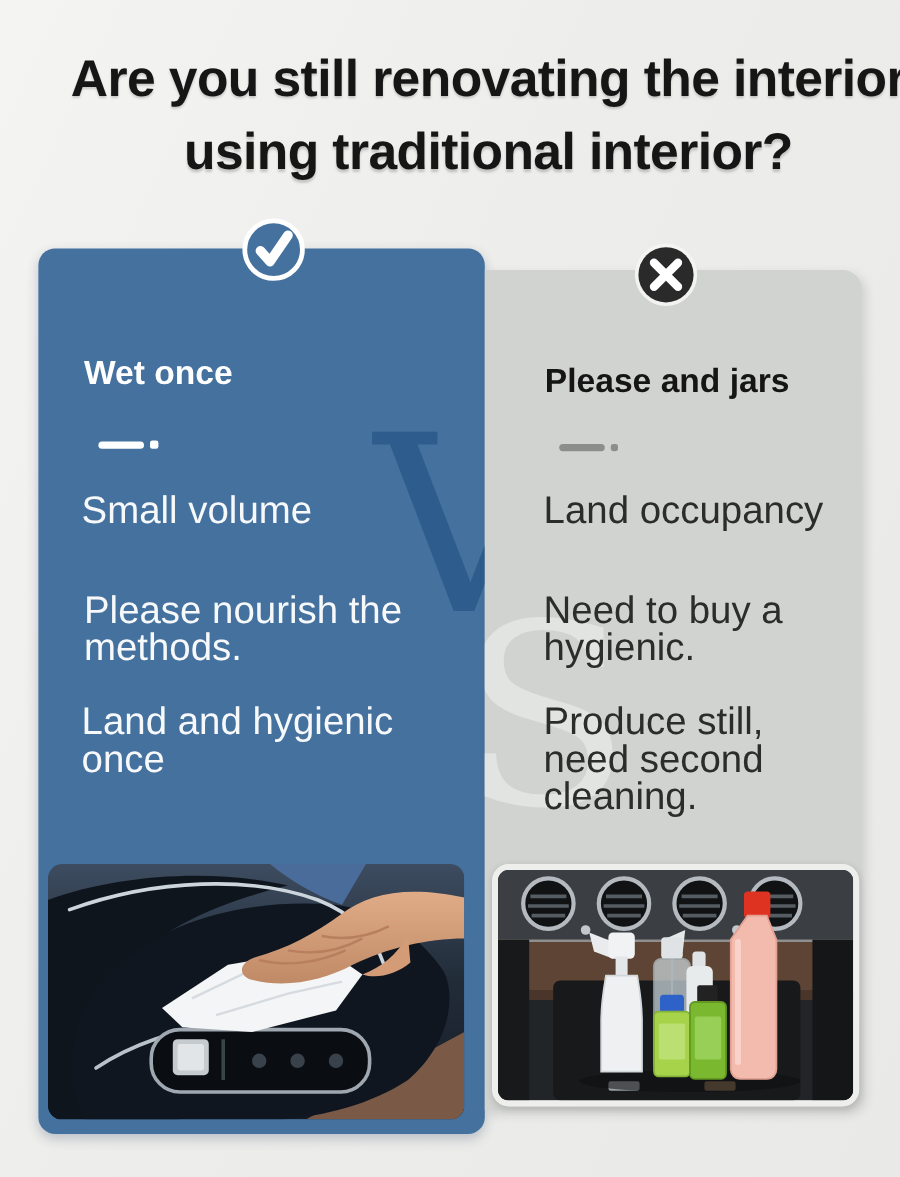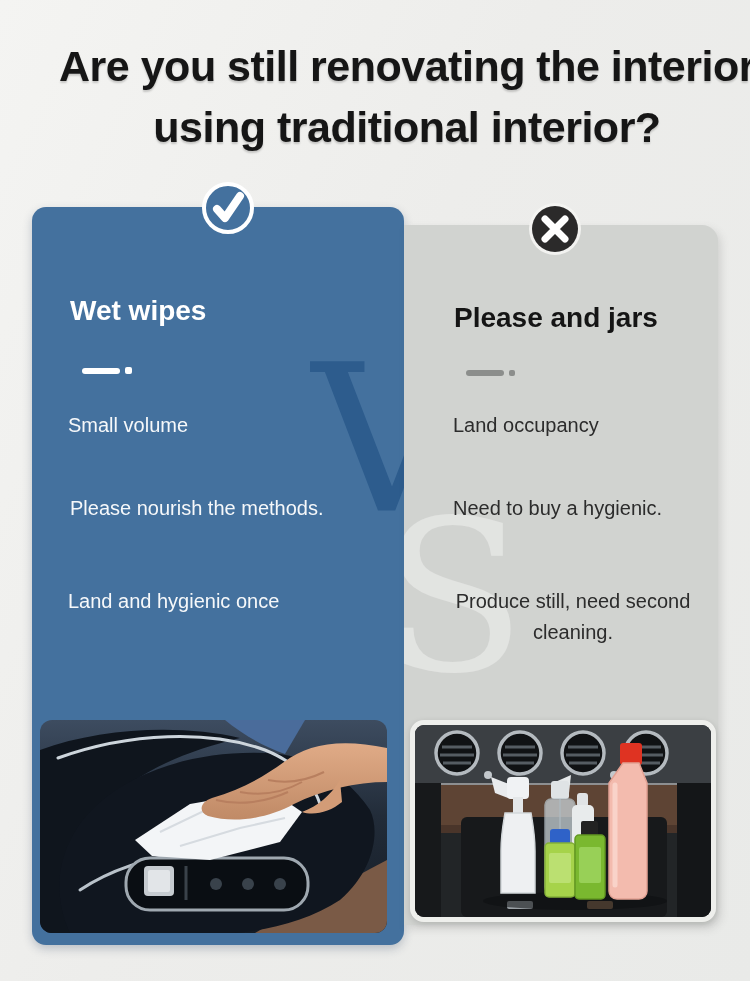--- a/index.html
+++ b/index.html
@@ -57,21 +57,21 @@
 
   .dash{position:absolute;display:flex;align-items:center;}
   .dash i{display:block;width:38px;height:6px;border-radius:3px;}
   .dash b{display:block;width:7px;height:7px;border-radius:2px;margin-left:5px;}
   .dash-light{left:50px;top:160px;}
   .dash-light i,.dash-light b{background:#ffffff;}
   .dash-dark{left:62px;top:145px;}
   .dash-dark i,.dash-dark b{background:#8c8e8c;}
   .dash-dark b{width:6px;height:6px;}
 
-  .item{position:absolute;margin:0;font-size:20px;line-height:31px;text-align:center;}
+  .item{position:absolute;margin:0;font-size:32px;line-height:31px;}
   .panel-left .item{color:#f6f8fa;}
   .panel-right .item{color:#2c2c2c;}
   .pl-i0{left:36px;top:203px;}
   .pl-i1{left:38px;top:286px;}
   .pl-i2{left:36px;top:379px;}
   .pr-i0{left:49px;top:185px;}
   .pr-i1{left:49px;top:268px;}
   .pr-i2{left:49px;top:361px;width:240px;}
 
   
@@ -95,21 +95,21 @@
   <div class="title">
     <div>Are you still renovating the interior</div>
     <div>using traditional interior?</div>
   </div>
 
   <section class="panel panel-left">
     <div class="clip">
       <div class="wm wm-v">V</div>
     </div>
 
-    <h2 class="heading z-top">Wet wipes</h2>
+    <h2 class="heading z-top">Wet once</h2>
     <div class="dash dash-light z-top">
       <i></i>
       <b></b>
     </div>
 
     <p class="item pl-i0 z-top">Small volume</p>
     <p class="item pl-i1 z-top">Please nourish the methods.</p>
     <p class="item pl-i2 z-top">Land and hygienic once</p>
 
     <figure class="photo photo-left z-top">

